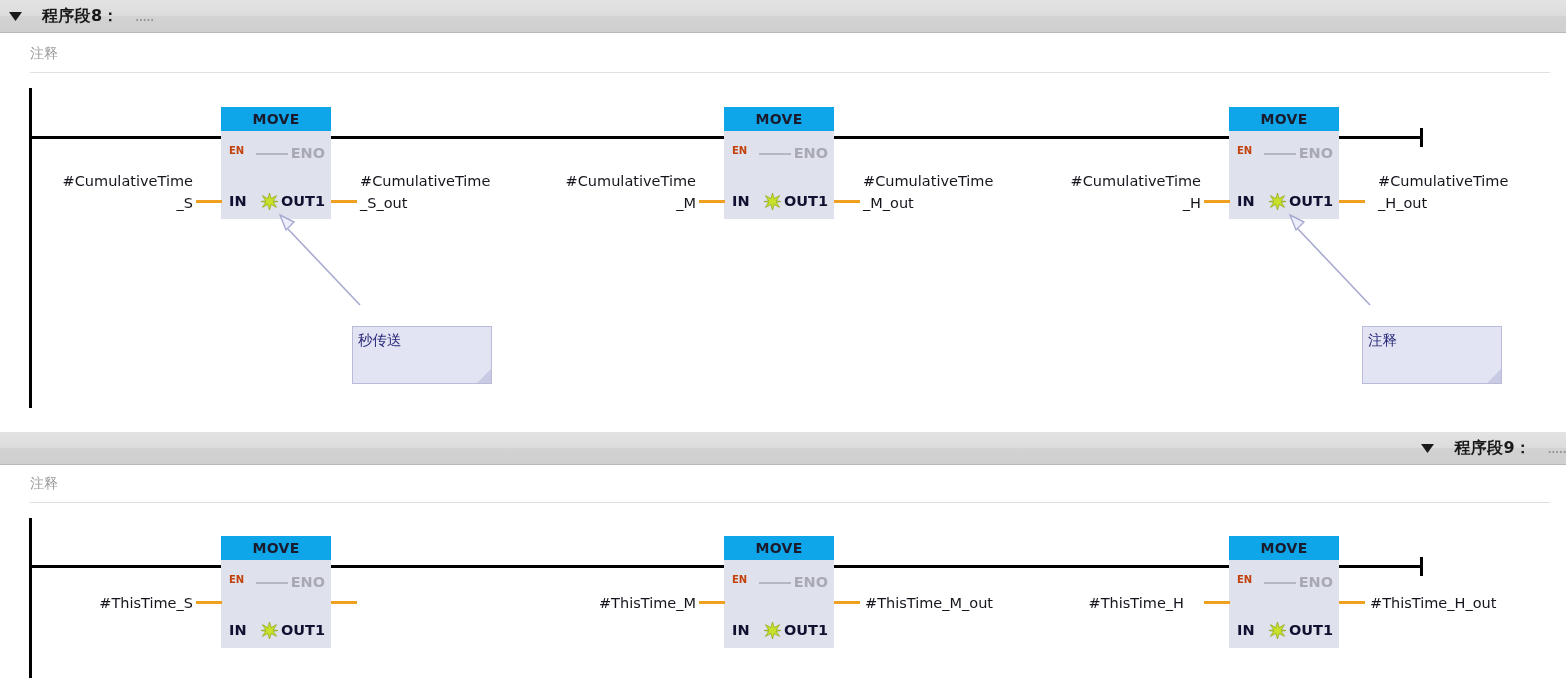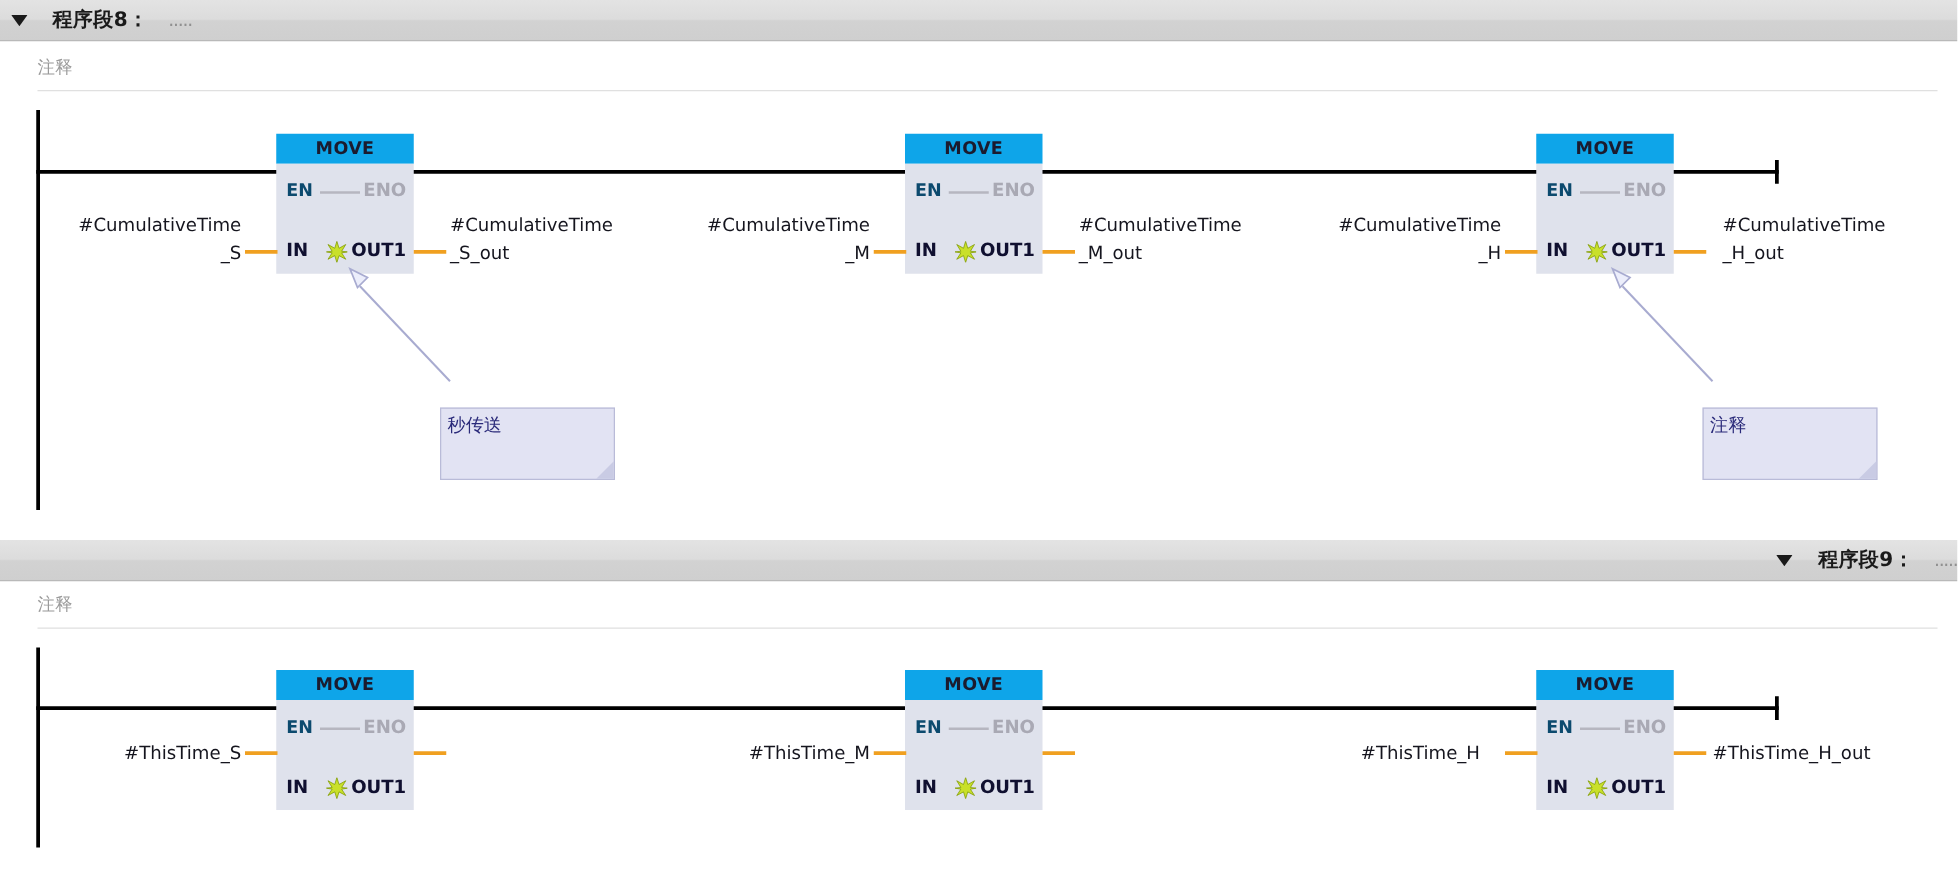--- a/index.html
+++ b/index.html
@@ -65,21 +65,21 @@
     height: 24px; background: #0ea5e9;
     display: flex; align-items: center; justify-content: center;
     font-size: 14px; font-weight: bold; color: #1b1b2e;
     letter-spacing: .3px;
   }
   .move-body {
     height: 88px; background: #dfe2ec; position: relative;
   }
   .lbl-en {
     position: absolute; left: 8px; top: 14px;
-    font-size: 14px; font-weight: bold; color: #0c4a6e;
+    font-size: 10px; font-weight: bold; color: #c2410c;
   }
   .eno-dash {
     position: absolute; left: 35px; top: 22px;
     width: 32px; height: 2px; background: #b6b6c0;
   }
   .lbl-eno {
     position: absolute; right: 6px; top: 14px;
     font-size: 14.5px; font-weight: bold; color: #a9a9b4;
   }
   .lbl-in {
@@ -303,20 +303,23 @@
           </svg>
       </span>
       <span class="lbl-out">OUT1</span>
     </div>
   </div>
   <div class="wire-orange" style="left:699px; top:601px; width:26px;"></div>
   <div class="wire-orange" style="left:834px; top:601px; width:26px;"></div>
   <div class="operand right-wrap" style="left:551px; top:592px; width:145px;">
     <span class="l1">#ThisTime_M</span>
   </div>
+  <div class="operand left-wrap" style="left:865px; top:592px; width:200px;">
+    <span class="l1">#ThisTime_M_out</span>
+  </div>
 
   <div class="move-box" style="left:1229px; top:536px;">
     <div class="move-head">MOVE</div>
     <div class="move-body">
       <span class="lbl-en">EN</span>
       <span class="eno-dash"></span>
       <span class="lbl-eno">ENO</span>
       <span class="lbl-in">IN</span>
       <span class="star-icon">
         <svg width="17" height="17" viewBox="0 0 17 17">

